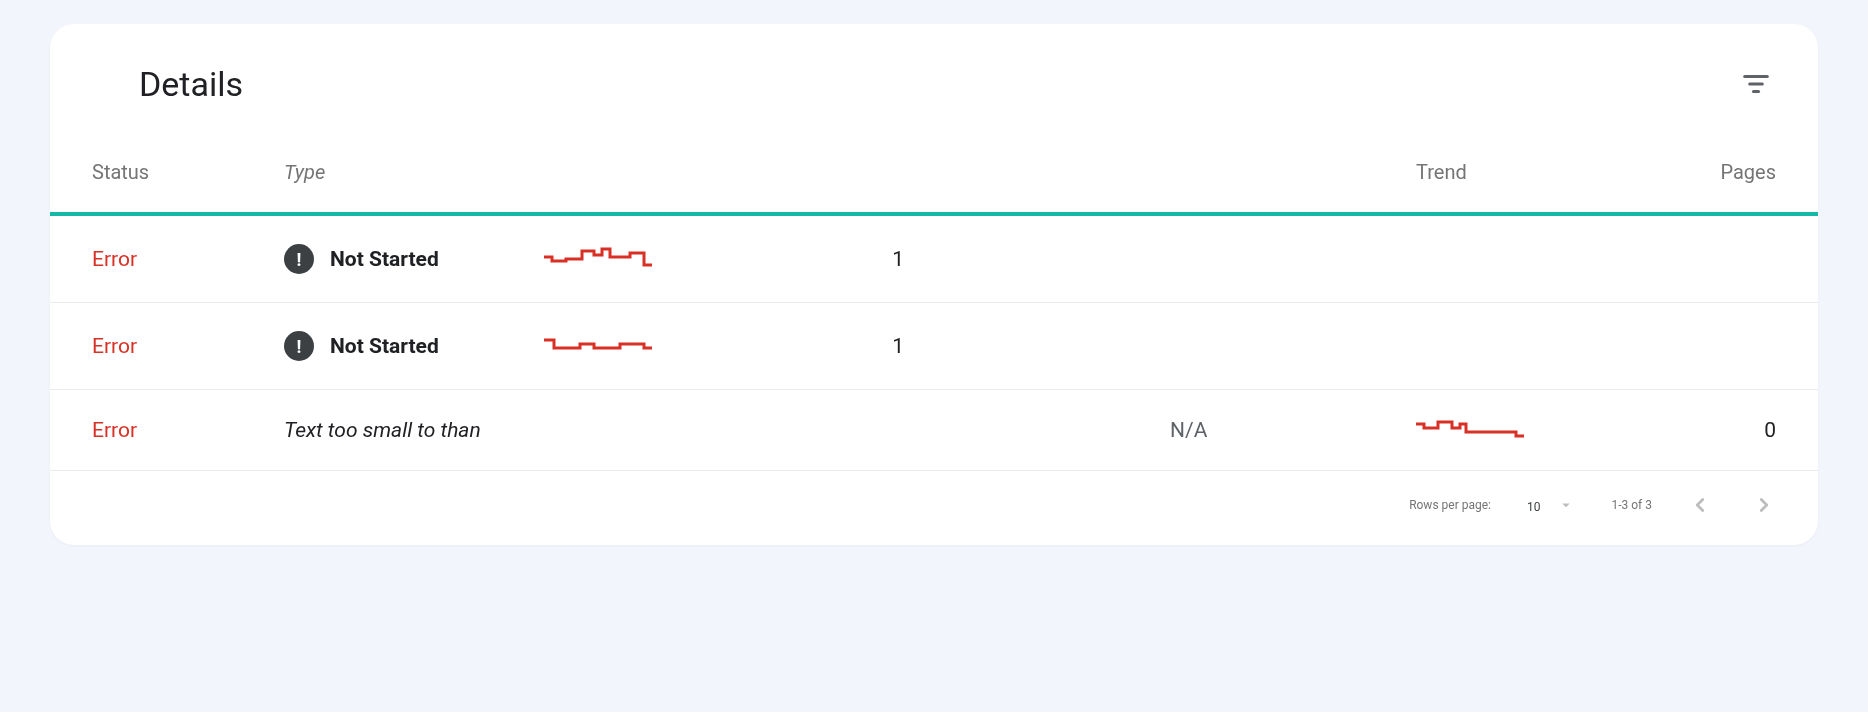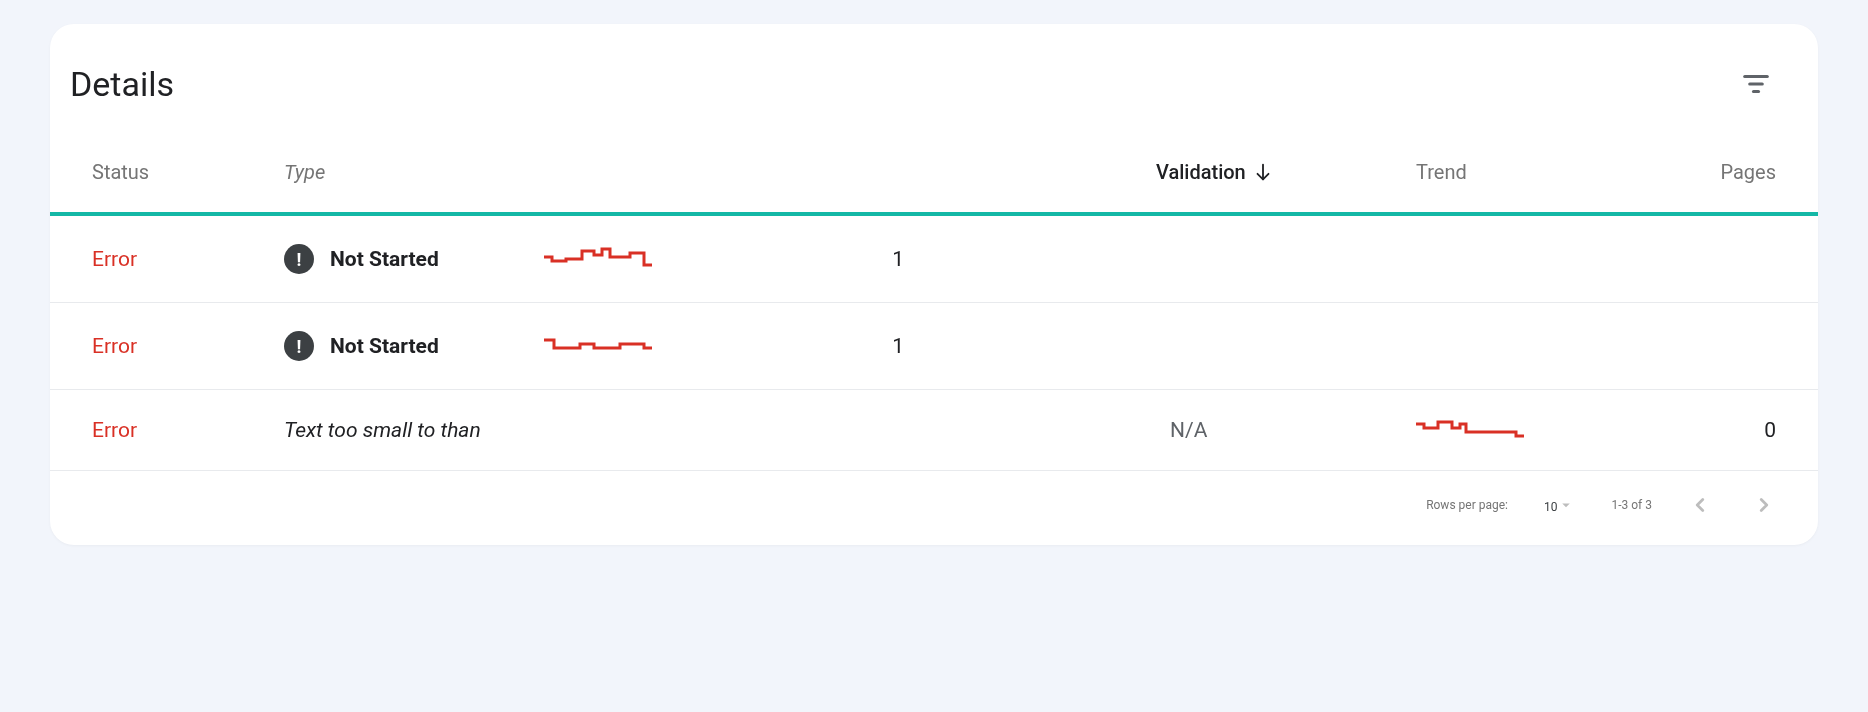--- a/index.html
+++ b/index.html
@@ -14,21 +14,22 @@
     background: #fff;
     border-radius: 24px;
     padding: 0;
     box-shadow: 0 1px 3px rgba(0,0,0,0.04);
     overflow: hidden;
   }
   .card-header {
     display: flex;
     align-items: flex-start;
     justify-content: space-between;
-    padding: 40px 42px 36px 20px;
+    padding: 40px 42px 36px 42px;
+    margin-left: 47px;
   }
   .card-title {
     font-size: 34px;
     font-weight: 400;
     color: #202124;
   }
   .filter-btn {
     width: 40px;
     height: 40px;
     display: flex;
@@ -118,21 +119,21 @@
     align-items: center;
     justify-content: flex-end;
     padding: 22px 42px 28px 42px;
     font-size: 12px;
     color: #757575;
     gap: 36px;
   }
   .rows-select {
     display: inline-flex;
     align-items: flex-end;
-    gap: 0;
+    gap: 17px;
     color: #3c4043;
     cursor: pointer;
   }
   .page-nav {
     display: inline-flex;
     gap: 40px;
   }
   .nav-btn {
     color: #bdbdbd;
     width: 24px;
@@ -154,29 +155,20 @@
         <line x1="3" y1="6" x2="21" y2="6"></line>
         <line x1="7" y1="12" x2="17" y2="12"></line>
         <line x1="10" y1="18" x2="14" y2="18"></line>
       </svg>
     </div>
   </div>
 
   <div class="table-header">
     <div class="col-status">Status</div>
     <div class="col-type">Type</div>
-    <div class="col-validation">
-      <span class="header-validation">
-        <span>Validation</span>
-        <svg width="22" height="22" viewBox="0 0 24 24" fill="none" stroke="#202124" stroke-width="2" stroke-linecap="round" stroke-linejoin="round">
-          <line x1="12" y1="4" x2="12" y2="20"></line>
-          <polyline points="6 14 12 20 18 14"></polyline>
-        </svg>
-      </span>
-    </div>
     <div class="col-trend">Trend</div>
     <div class="col-pages">Pages</div>
   </div>
 
   <div id="rows-container">
       <div class="table-row">
         <div class="col-status status-error">Error</div>
         <div class="col-validation">
           <span class="validation-icon">!</span>
           <span class="validation-text">Not Started</span>

